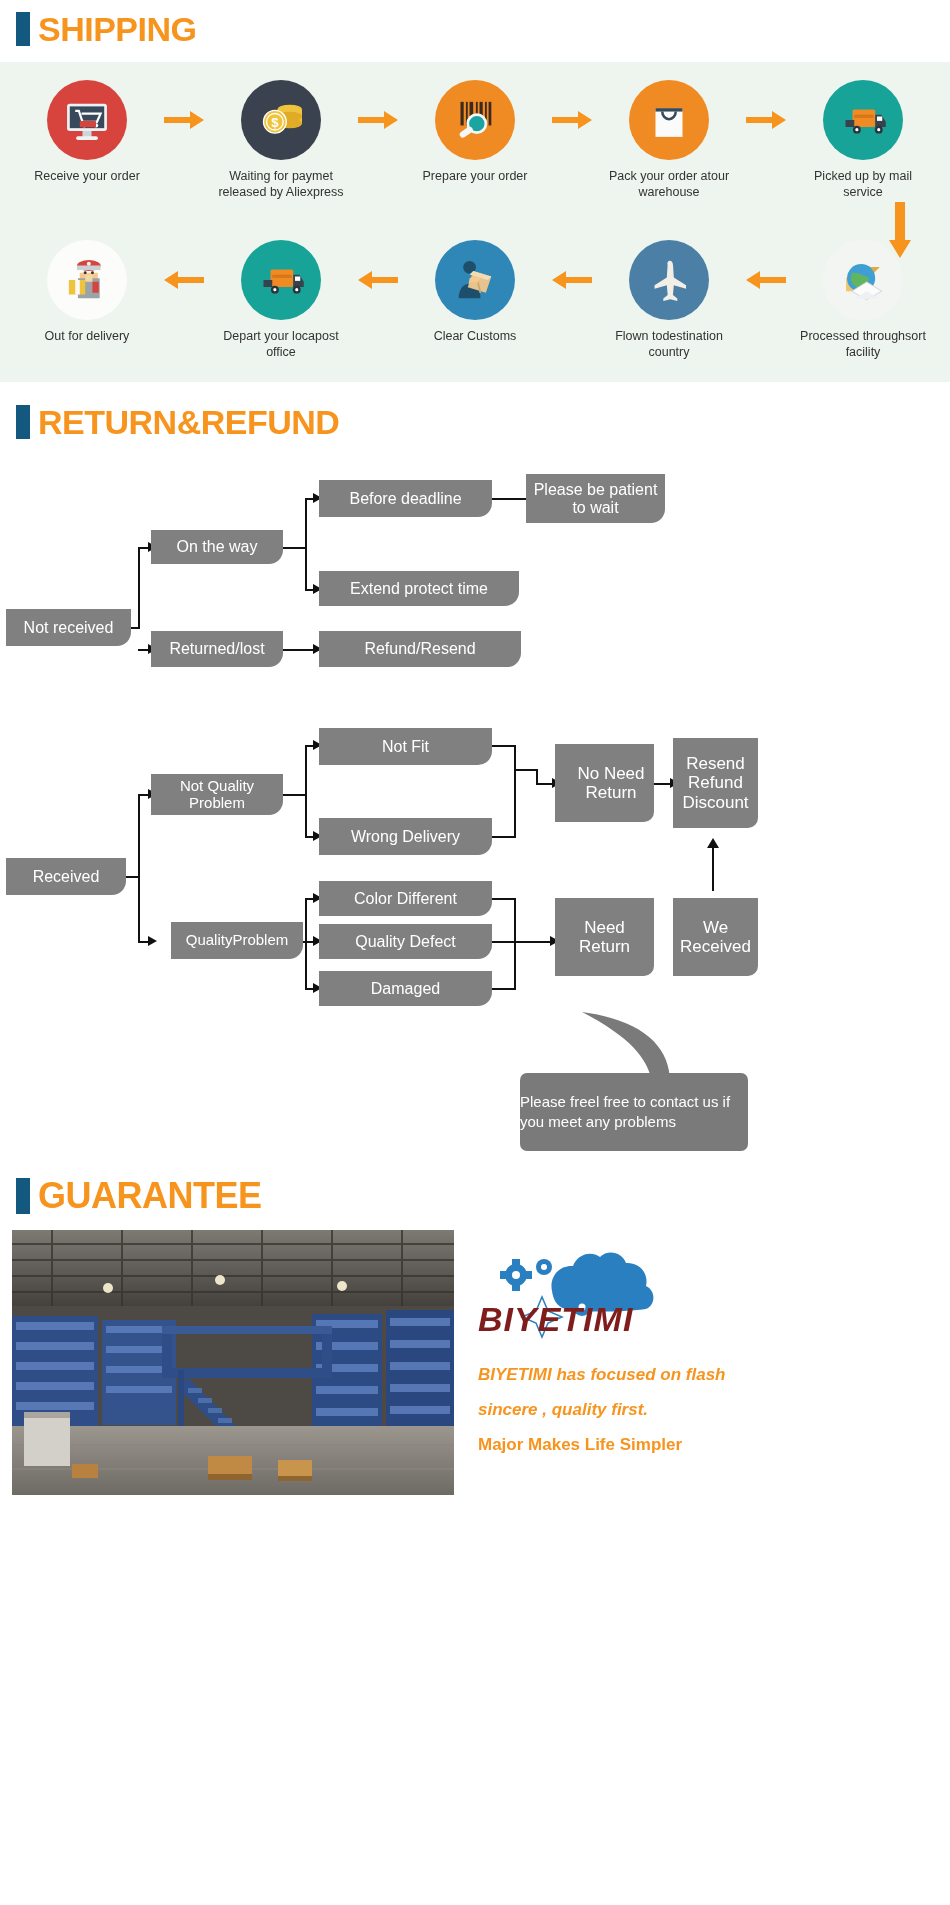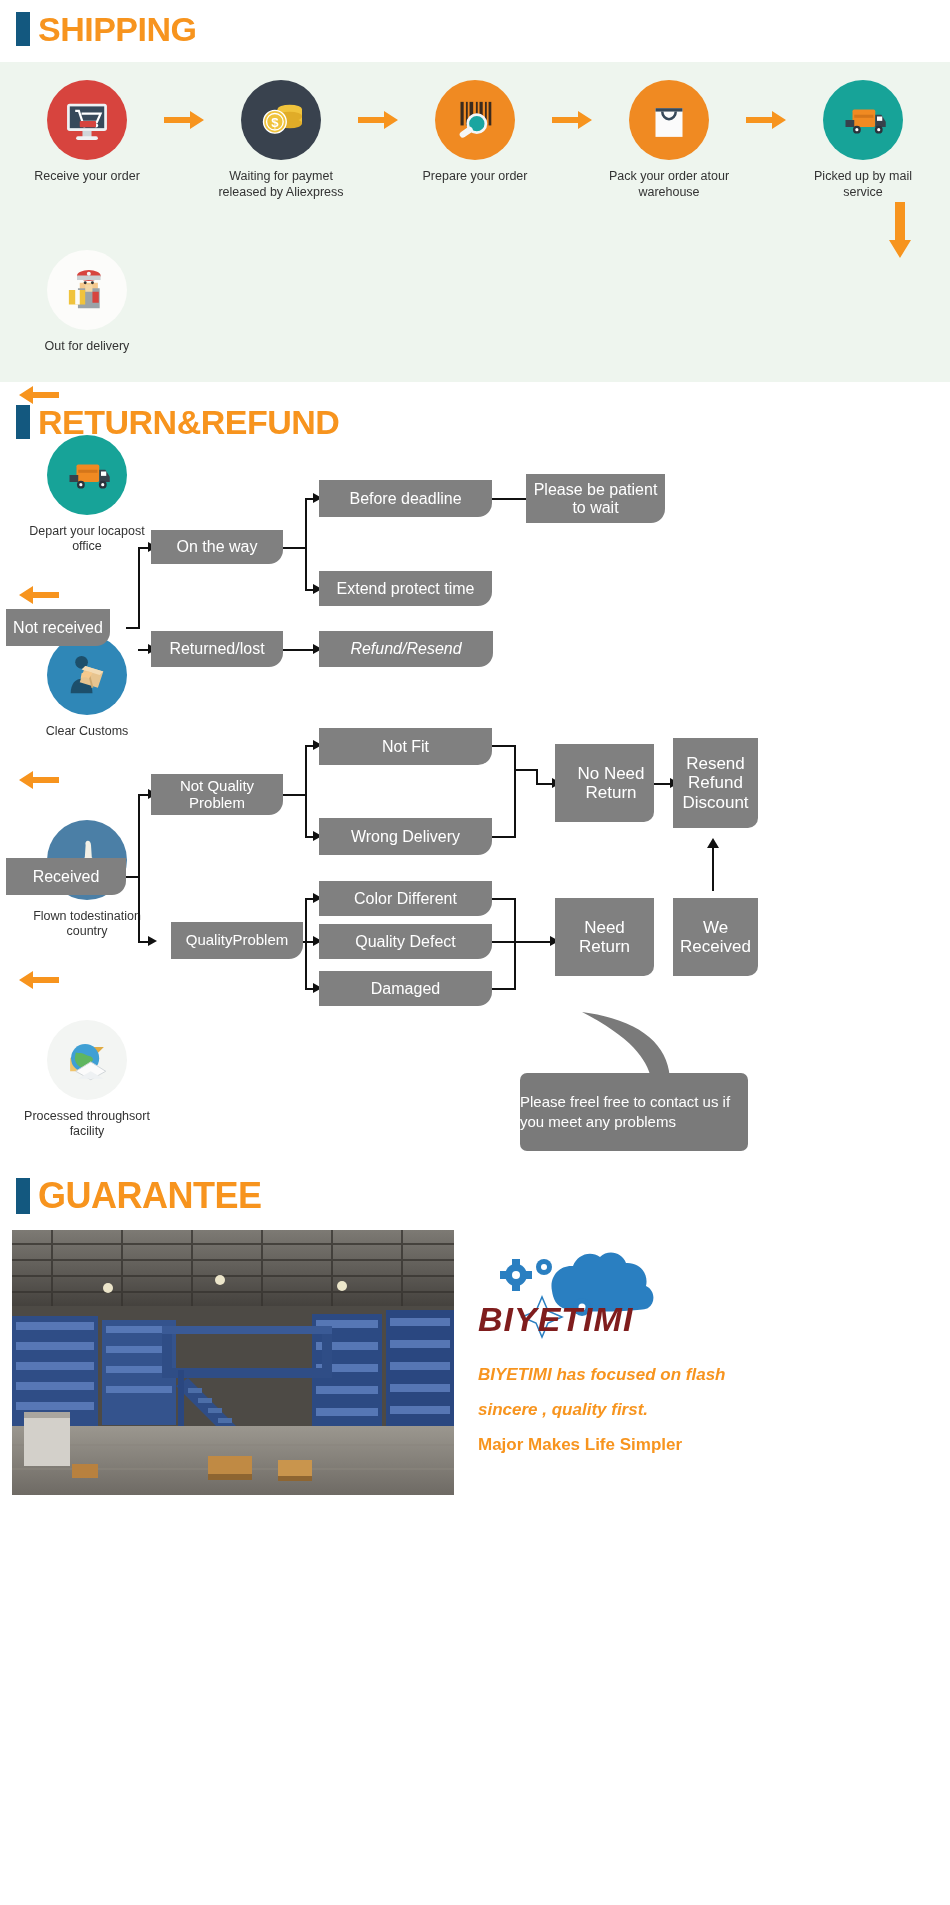--- a/index.html
+++ b/index.html
@@ -16,21 +16,21 @@
   .sect-head{display:flex;align-items:center;gap:8px;}
   .head-bar{width:14px;height:34px;background:#13587f;flex:0 0 auto;}
   .head-txt{font-size:34px;font-weight:bold;color:#f7941e;letter-spacing:-0.5px;line-height:1;}
 
   
   #shipping-head{position:absolute;left:16px;top:12px;}
   #shipping-panel{position:absolute;left:0;top:62px;width:950px;height:320px;background:#eef5ee;}
 
   .flow-row{position:absolute;width:950px;display:flex;align-items:flex-start;justify-content:space-between;padding:0 18px;box-sizing:border-box;}
   #ship-row-1{top:18px;}
-  #ship-row-2{top:188px;flex-direction:column;}
+  #ship-row-2{top:178px;}
 
   .ship-step{width:138px;display:flex;flex-direction:column;align-items:center;}
   .circ{width:80px;height:80px;border-radius:50%;display:flex;align-items:center;justify-content:center;position:relative;overflow:hidden;}
   .ship-label{margin-top:9px;font-size:12.5px;color:#333;text-align:center;line-height:1.25;width:140px;}
 
   .harrow{width:42px;height:80px;display:flex;align-items:center;justify-content:center;flex:0 0 auto;}
   .harrow svg{display:block;}
 
   
   #ship-vert{position:absolute;left:889px;top:140px;}
@@ -314,33 +314,33 @@
     <div class="ah right" style="left:313px;top:493px;"></div>
     <div class="conn h" style="left:305px;top:589px;width:10px;"></div>
     <div class="ah right" style="left:313px;top:584px;"></div>
 
     <div class="conn h" style="left:492px;top:498px;width:52px;"></div>
     <div class="ah right" style="left:544px;top:493px;"></div>
 
     <div class="conn h" style="left:283px;top:649px;width:32px;"></div>
     <div class="ah right" style="left:313px;top:644px;"></div>
 
-    <div class="fbox" style="left:6px;top:609px;width:104px;height:37px;">Not received</div>
+    <div class="fbox" style="left:6px;top:609px;width:125px;height:37px;">Not received</div>
 
     <div class="fbox" style="left:151px;top:530px;width:132px;height:34px;">On the way</div>
 
     <div class="fbox" style="left:319px;top:480px;width:173px;height:37px;">Before deadline</div>
 
     <div class="fbox" style="left:526px;top:474px;width:139px;height:49px;">Please be patient to wait</div>
 
-    <div class="fbox" style="left:319px;top:571px;width:173px;height:35px;">Extend protect time</div>
+    <div class="fbox" style="left:319px;top:571px;width:200px;height:35px;">Extend protect time</div>
 
     <div class="fbox" style="left:151px;top:631px;width:132px;height:36px;">Returned/lost</div>
 
-    <div class="fbox" style="left:319px;top:631px;width:174px;height:36px;font-style:italic;">Refund/Resend</div>
+    <div class="fbox" style="left:319px;top:631px;width:202px;height:36px;">Refund/Resend</div>
   </div>
 
   <div>
 
     <div class="conn h" style="left:126px;top:876px;width:14px;"></div>
     <div class="conn v" style="left:138px;top:795px;height:148px;"></div>
     <div class="conn h" style="left:138px;top:794px;width:12px;"></div>
     <div class="ah right" style="left:148px;top:789px;"></div>
     <div class="conn h" style="left:138px;top:941px;width:12px;"></div>
     <div class="ah right" style="left:148px;top:936px;"></div>

